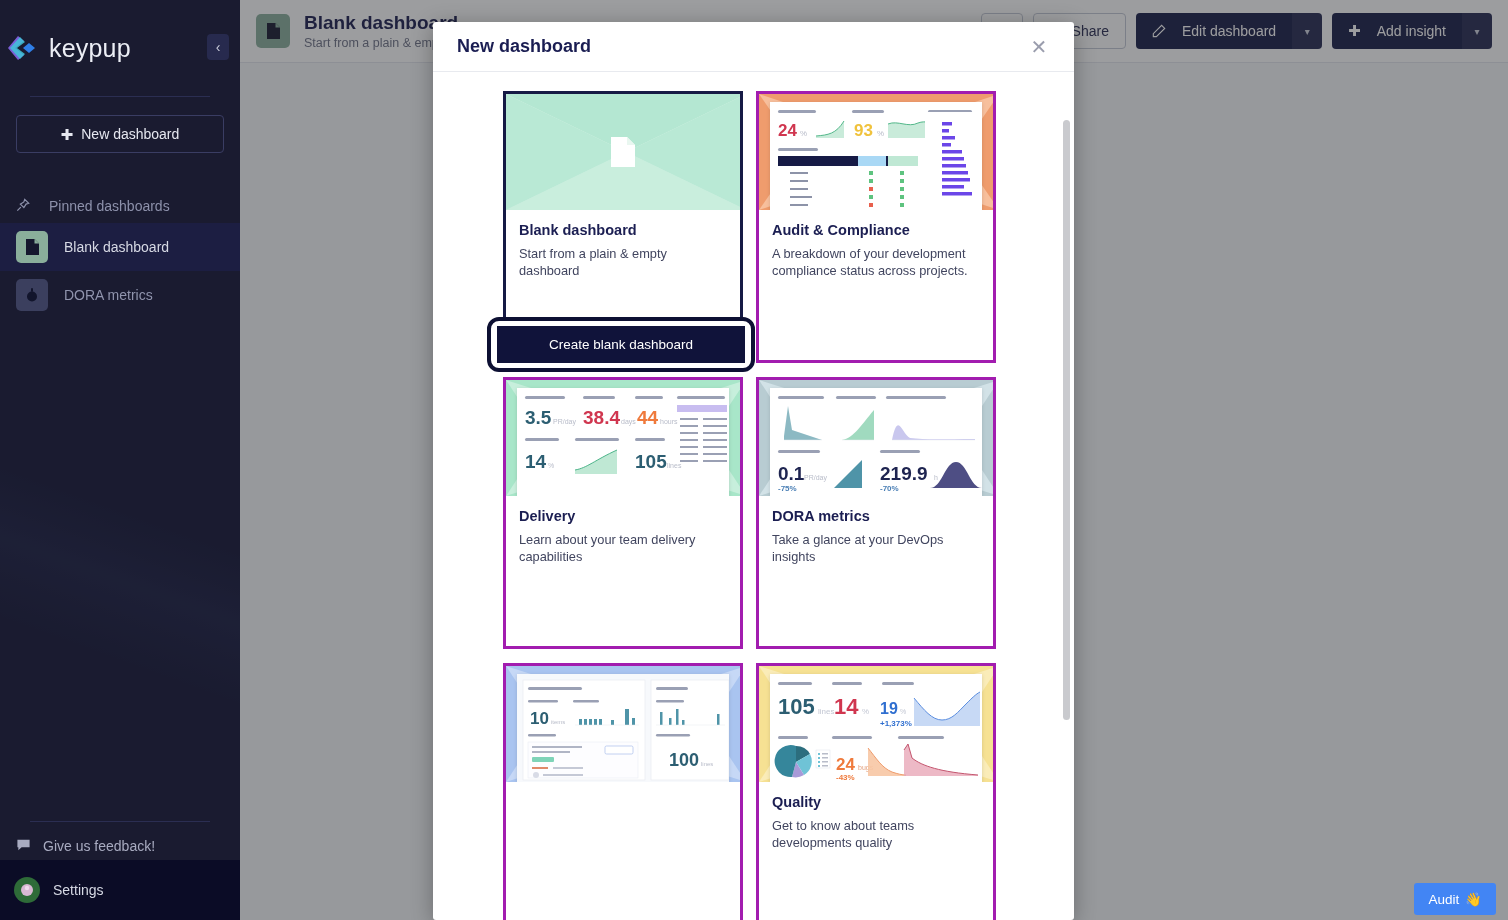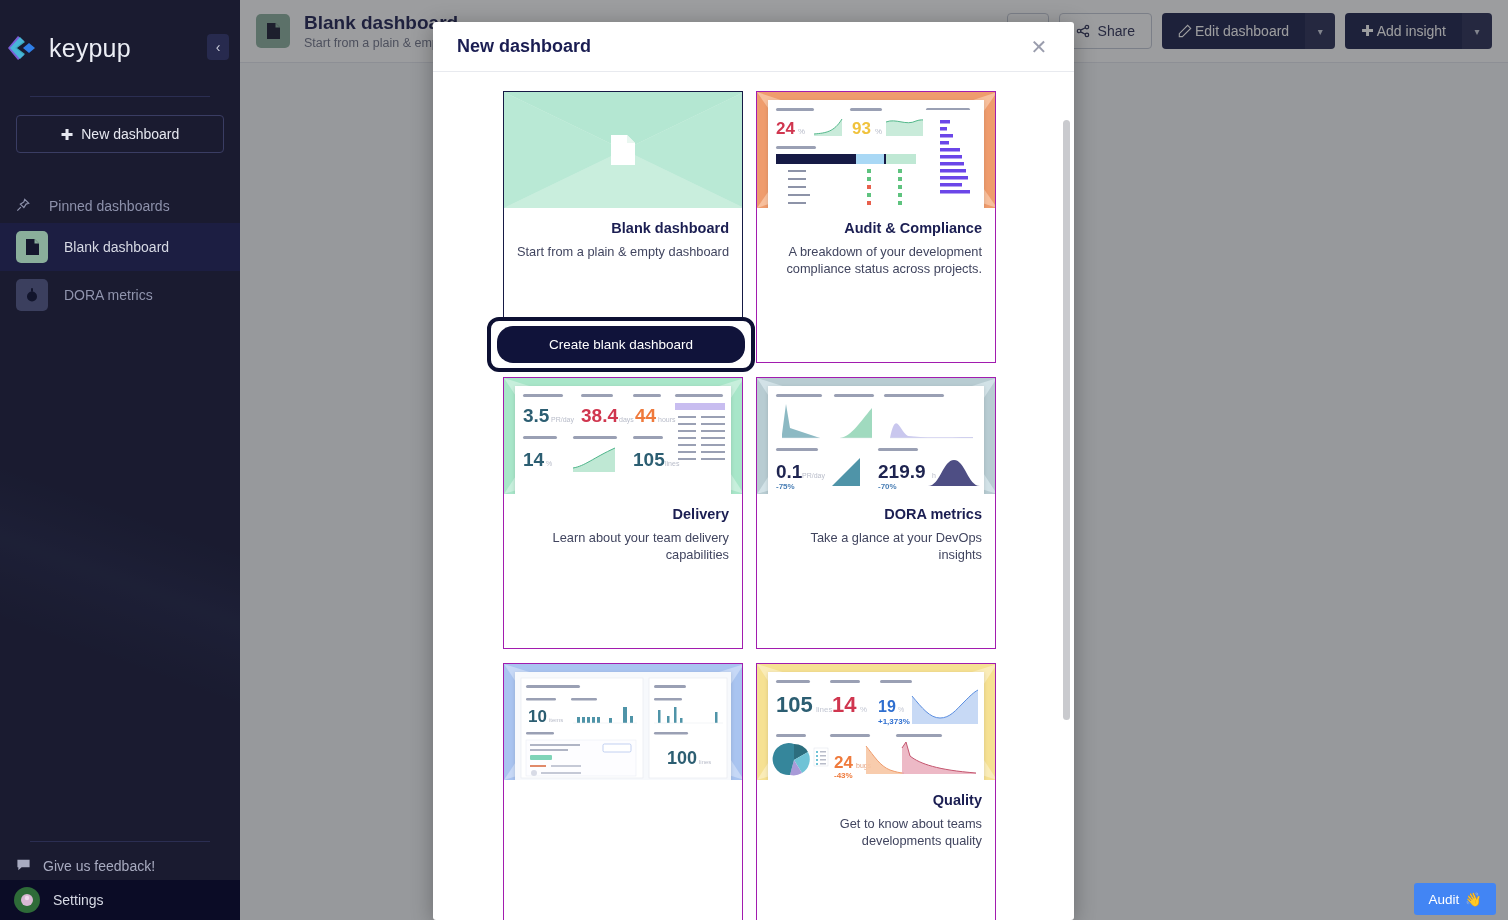--- a/index.html
+++ b/index.html
@@ -74,21 +74,21 @@
   .sb-bottom {
     position: absolute; left: 0; bottom: 0; width: 240px; z-index: 2;
   }
   .sb-bottom .sb-divider { margin-bottom: 10px; }
   .sb-link {
     height: 28px; display: flex; align-items: center;
     padding-left: 16px; gap: 12px; color: #a8abc0; font-size: 14px;
     cursor: pointer;
   }
   .settings-row {
-    height: 40px; display: flex; align-items: center;
+    height: 60px; display: flex; align-items: center;
     padding-left: 14px; gap: 13px; background: #0b0c26; cursor: pointer;
   }
   .avatar {
     width: 26px; height: 26px; border-radius: 50%;
     background: #2e6b38; display: flex; align-items: center; justify-content: center;
     font-size: 13px; flex: 0 0 auto;
   }
 
   
   #page { position: absolute; left: 240px; top: 0; width: 1268px; height: 920px; background: #fff; }
@@ -107,21 +107,21 @@
   .hdr-actions { margin-left: auto; display: flex; align-items: center; gap: 10px; }
   .btn-ghost {
     height: 36px; border: 1px solid #c3c7d4; border-radius: 4px;
     background: #fff; color: #272a50; font-size: 14px;
     display: flex; align-items: center; gap: 8px; padding: 0 16px; cursor: pointer;
   }
   .btn-ghost.icon-only { width: 42px; padding: 0; justify-content: center; }
   .btn-split { display: flex; height: 36px; border-radius: 4px; overflow: hidden; cursor: pointer; }
   .btn-split .main {
     background: #161a45; color: #fff; font-size: 14px;
-    display: flex; align-items: center; gap: 3px; padding: 0 16px;
+    display: flex; align-items: center; gap: 16px; padding: 0 16px;
   }
   .btn-split .caret {
     background: #242850; color: #cfd2e0; width: 30px;
     display: flex; align-items: center; justify-content: center; font-size: 10px;
   }
   .page-body { background: #f6f7fa; height: 857px; }
 
   
   #backdrop {
     position: absolute; left: 0; top: 0; width: 1508px; height: 920px;
@@ -148,22 +148,22 @@
   }
   .modal-scroll {
     position: relative; height: 848px; overflow: hidden; padding: 19px 0 0 0;
   }
   .grid {
     display: grid; grid-template-columns: 240px 240px;
     gap: 14px 13px; padding-left: 70px;
   }
   .tpl-card {
     width: 240px; height: 272px; background: #fff;
-    border: 1px solid #a21caf; display: flex; flex-direction: column;
-    cursor: pointer; position: relative; text-align: right;
+    border: 3px solid #a21caf; display: flex; flex-direction: column;
+    cursor: pointer; position: relative;
   }
   .tpl-card.selected { border-color: #161a45; }
   .thumb {
     height: 116px; position: relative; overflow: hidden;
     display: flex; align-items: center; justify-content: center;
   }
   .thumb .inner-shot {
     position: absolute; left: 11px; top: 8px; right: 11px; bottom: 0;
     background: #fff; box-shadow: 0 1px 4px rgba(0,0,0,.13);
     overflow: hidden;
@@ -176,21 +176,21 @@
   #cta-wrap {
     position: absolute; left: 487px; top: 317px;
     width: 268px; height: 55px; z-index: 40;
   }
   #cta-ring {
     position: absolute; inset: 0; border: 4px solid #0d1033;
     border-radius: 12px; background: #fff;
   }
   #cta-btn {
     position: absolute; left: 10px; top: 9px; right: 10px; bottom: 9px;
-    background: #10133a; border-radius: 16px; color: #fff;
+    background: #10133a; border-radius: 0; color: #fff;
     display: flex; align-items: center; justify-content: center;
     font-size: 13.5px; cursor: pointer;
   }
 
   
   #modal-sb-track {
     position: absolute; right: 4px; top: 0; width: 7px; height: 848px;
   }
   #modal-sb-thumb {
     position: absolute; left: 0; top: 48px; width: 7px; height: 600px;

